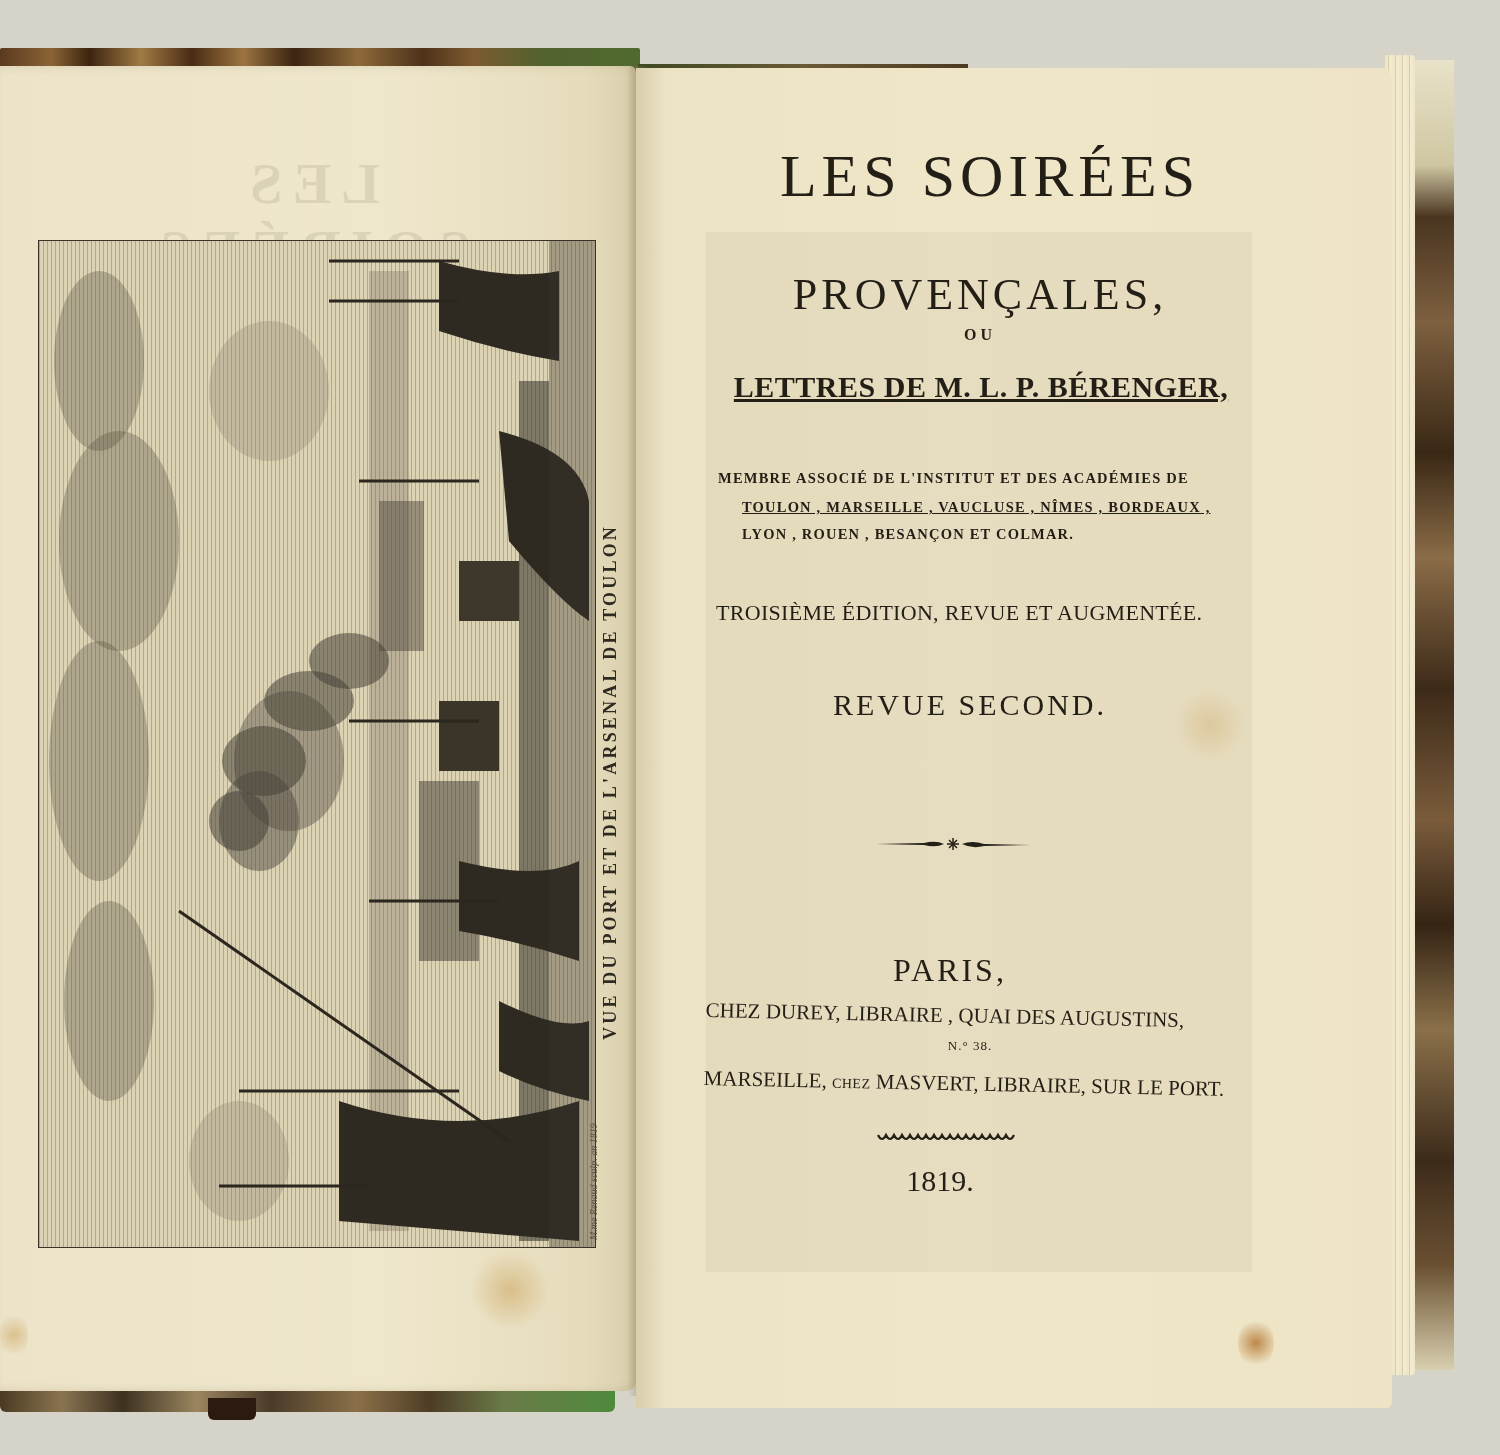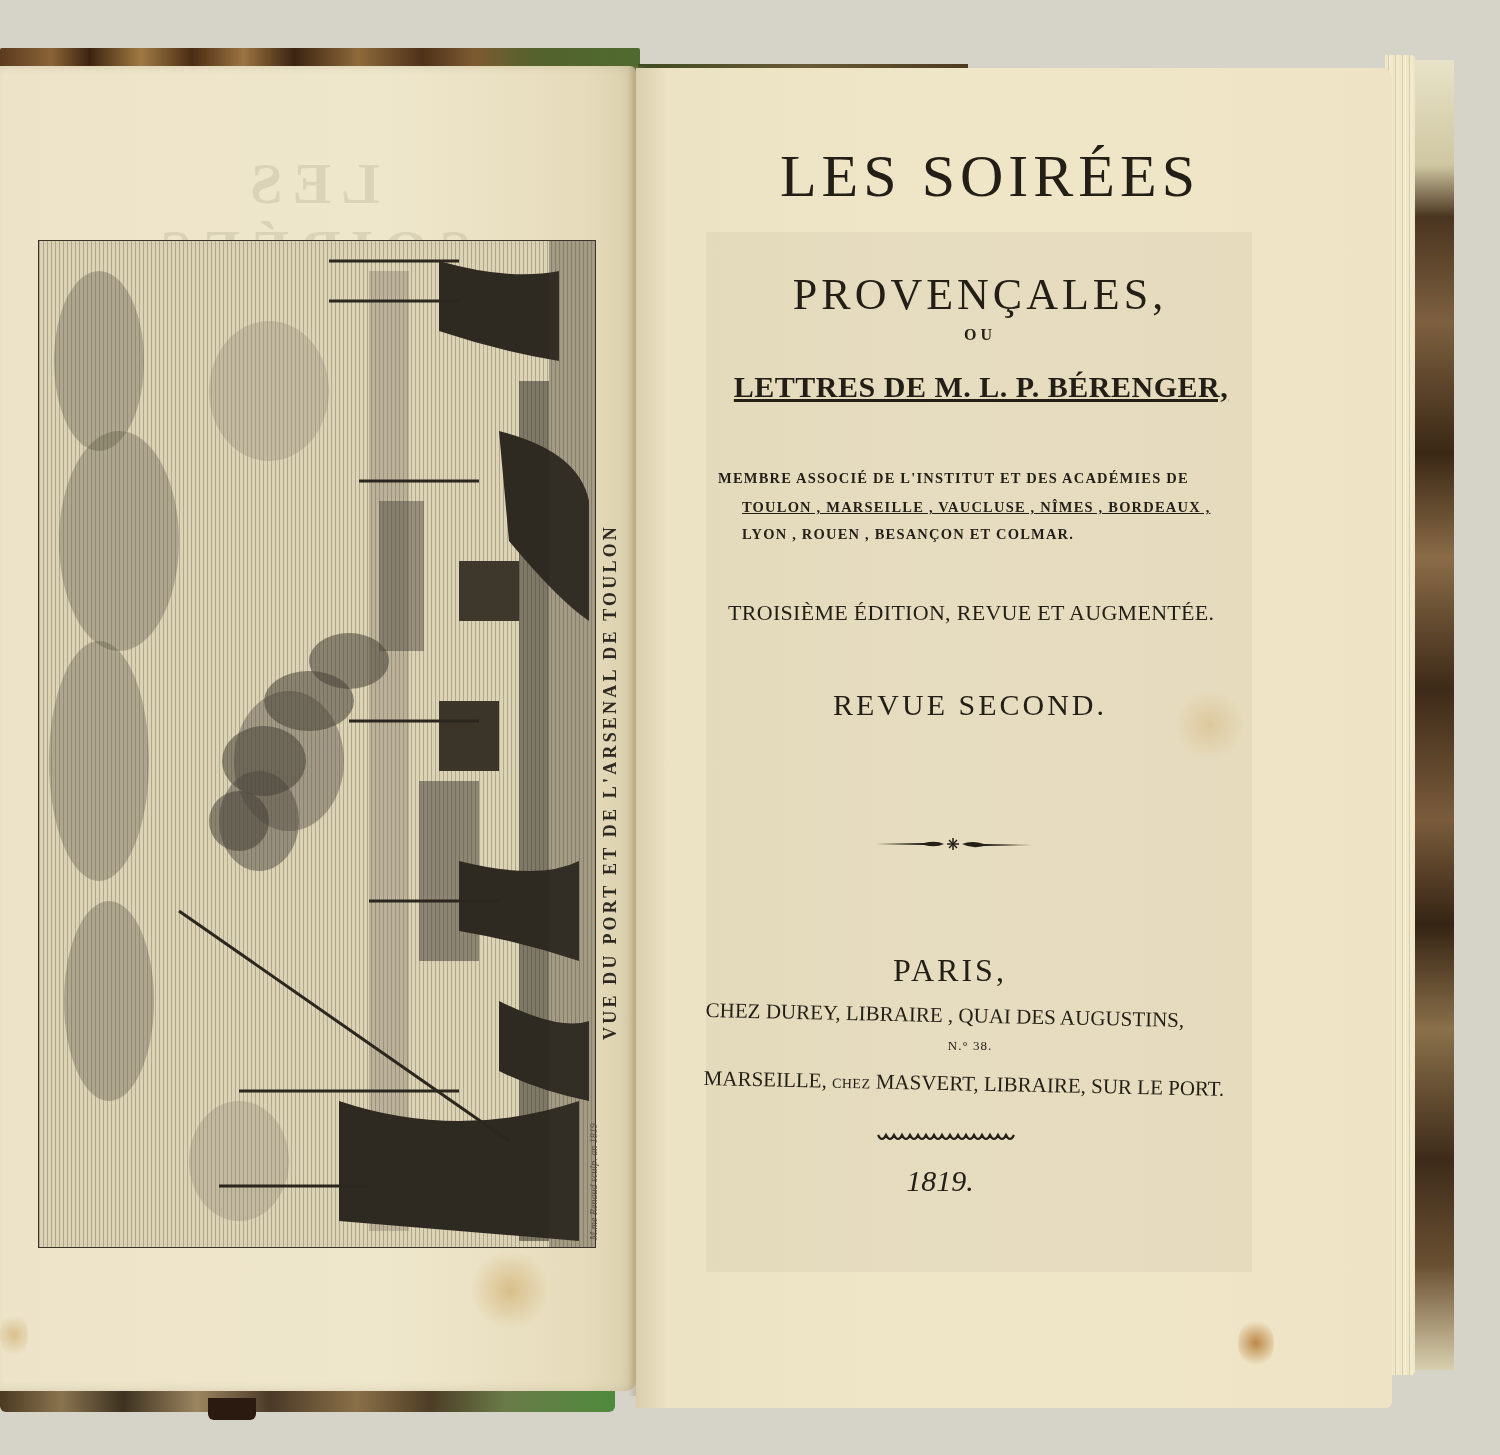--- a/index.html
+++ b/index.html
@@ -93,30 +93,30 @@
   
   .tp { position: absolute; color: #231e16; text-align: center; white-space: nowrap; }
   .t-title1 { left: 700px; top: 142px; width: 580px; font-size: 60px; letter-spacing: 5px; }
   .t-title2 { left: 690px; top: 238px; width: 580px; font-size: 44px; letter-spacing: 4px; margin-top: 31px; }
   .t-ou { left: 700px; top: 326px; width: 560px; font-size: 16px; font-weight: bold; letter-spacing: 4px; }
   .t-author { left: 696px; top: 370px; width: 570px; font-size: 30px; font-weight: bold; letter-spacing: 0.5px; text-decoration: underline; }
   .t-member { left: 718px; font-size: 14.5px; font-weight: bold; letter-spacing: 1.2px; text-align: right; }
   .t-member.l1 { top: 470px; }
   .t-member.l2 { top: 499px; left: 742px; text-decoration: underline; }
   .t-member.l3 { top: 526px; left: 742px; }
-  .t-edition { left: 716px; top: 600px; width: 520px; font-size: 22px; letter-spacing: 0.3px; text-align: left; margin-left: 12px; }
+  .t-edition { left: 716px; top: 600px; width: 520px; font-size: 22px; letter-spacing: 0.3px; text-align: left; }
   .t-tome { left: 700px; top: 688px; width: 540px; font-size: 30px; letter-spacing: 3px; }
   .fleuron { position: absolute; left: 874px; top: 832px; width: 160px; height: 24px; }
   .t-city { left: 700px; top: 952px; width: 500px; font-size: 32px; letter-spacing: 3px; }
   .t-pub1 { left: 706px; top: 998px; width: 510px; font-size: 21px; text-align: left; transform: rotate(1.2deg); transform-origin: 0 0; }
   .t-pub1num { left: 700px; top: 1038px; width: 540px; font-size: 13px; letter-spacing: 1px; }
   .t-pub2 { left: 704px; top: 1066px; width: 520px; font-size: 21px; text-align: left; transform: rotate(1.2deg); transform-origin: 0 0; }
   .t-pub2 .sc { font-size: 14px; letter-spacing: 0.5px; }
   .rule-wavy { position: absolute; left: 876px; top: 1130px; width: 144px; height: 14px; }
-  .t-year { left: 700px; top: 1164px; width: 480px; font-size: 30px; font-style: italic; }
+  .t-year { left: 700px; top: 1164px; width: 480px; font-size: 30px; }
 
   
   .stain { position: absolute; border-radius: 50%; background: radial-gradient(circle, rgba(196,150,70,0.45), rgba(196,150,70,0.0) 70%); }
 </style>
 </head>
 <body>
 
 <div class="scene">
 
   <div class="cover-top"></div>

